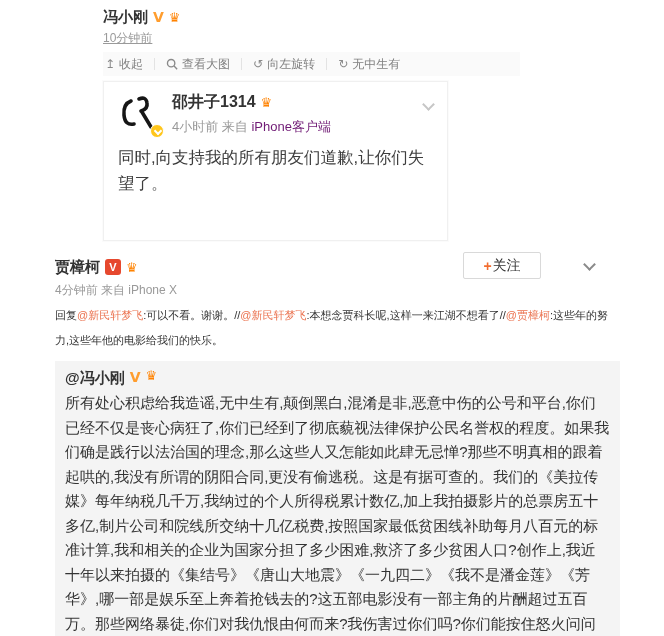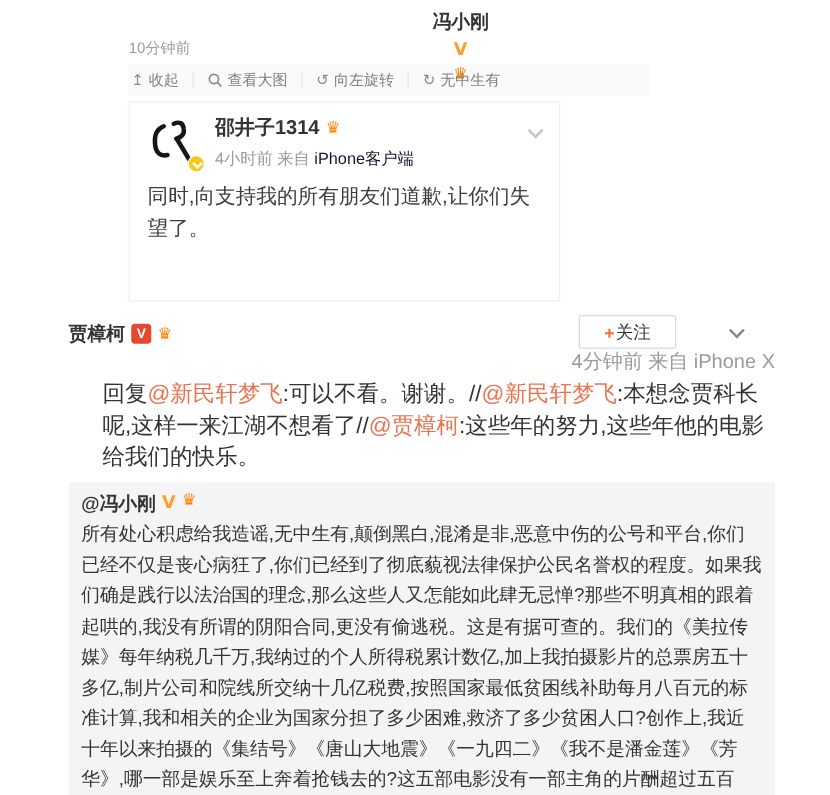--- a/index.html
+++ b/index.html
@@ -2,64 +2,64 @@
 <html><head>
 <meta charset="utf-8">
 <style>
   * { margin:0; padding:0; box-sizing:border-box; }
   html,body { width:664px; height:636px; background:#fff; overflow:hidden;
     font-family:"Liberation Sans","DejaVu Sans",sans-serif; color:#333; }
   .icon-font { font-family:"DejaVu Sans",sans-serif; }
 
   
   .post1 { padding:8px 30px 0 103px; }
-  .name-row { display:flex; align-items:center; gap:5px; height:18px;flex-direction:column; }
+  .name-row { display:flex; align-items:center; gap:5px; height:18px; }
   .name { font-size:15px; font-weight:bold; color:#333; cursor:pointer; }
   .v-gold { color:#ff9d2e; font-weight:bold; font-size:14px; }
   .crown { color:#ff8200; font-size:13px; line-height:1; }
-  .time { margin-top:5px; font-size:12px; color:#9a9a9a; line-height:14px; }
+  .time { margin-top:5px; font-size:12px; color:#9a9a9a; line-height:14px;text-decoration:underline; }
   .content { margin-top:6px; font-size:15px; color:#333; line-height:19px; }
 
   .img-toolbar { margin-top:7px; width:417px; height:24px; background:#fafafa;
     display:flex; align-items:center; font-size:12px; color:#808080; padding-left:2px; }
   .tb-item { display:inline-flex; align-items:center; gap:4px; cursor:pointer; color:#808080; text-decoration:none; }
   .tb-sep { width:1px; height:12px; background:#e3e3e3; margin:0 11px; }
   .tb-ic { font-size:12px; color:#8a8a8a; }
 
   .embedded { margin-top:5px; width:345px; height:160px; background:#fff;
     border:1px solid #f0f0f0; box-shadow:0 0 0 1px #fbfbfb; padding:10px 14px; position:relative; }
   .emb-head { display:flex; align-items:center; }
   .emb-avatar { width:44px; height:44px; position:relative; flex:0 0 44px; }
   .emb-avatar svg { width:44px; height:44px; }
   .emb-badge { position:absolute; right:-2px; bottom:-2px; width:14px; height:14px;
     background:#ffc61a; border:1px solid #fff; border-radius:50%; }
   .emb-badge::after { content:""; position:absolute; left:3.5px; top:3px; width:4px; height:4px;
     border-right:2px solid #fff; border-bottom:2px solid #fff; transform:rotate(45deg); }
   .emb-id { margin-left:10px; }
   .emb-name { font-size:16px; font-weight:bold; color:#333; display:flex; align-items:center; gap:5px; cursor:pointer; }
   .emb-meta { margin-top:5px; font-size:13px; color:#9a9a9a; }
-  .emb-src { color:#0f172a; }
+  .emb-src { color:#701a75; }
   .emb-chev { position:absolute; right:14px; top:18px; width:9px; height:9px;
     border-right:2px solid #c6c6c6; border-bottom:2px solid #c6c6c6; transform:rotate(45deg); cursor:pointer; }
   .emb-body { margin-top:8px; font-size:16.5px; color:#3d3d3d; line-height:26px; }
   .emb-body p + p { margin-top:13px;text-align:right; }
 
   
   .post2 { margin-top:13px; padding:0 44px 0 55px; position:relative; }
   .p2-head { position:relative; height:26px; display:flex; align-items:center; gap:5px; }
   .v-red { width:16px; height:16px; background:#e6482e; border-radius:3px; color:#fff;
     font-size:11px; font-weight:bold; display:inline-flex; align-items:center; justify-content:center; }
   .follow-btn { position:absolute; right:79px; top:-2px; width:78px; height:27px;
     background:#fff; border:1px solid #d9d9d9; border-radius:2px; font-size:14px; color:#333;
     display:flex; align-items:center; justify-content:center; gap:1px; cursor:pointer; }
   .follow-plus { color:#f26d30; font-weight:bold; }
   .p2-chev { position:absolute; right:26px; top:6px; width:9px; height:9px;
     border-right:2px solid #8a8a8a; border-bottom:2px solid #8a8a8a; transform:rotate(45deg); cursor:pointer; }
-  .p2-meta { margin-top:3px; font-size:16px; color:#9a9a9a; line-height:14px;text-align:right; }
-  .reply { margin-top:6px; font-size:18px; line-height:25px; color:#333;margin-left:27px; }
+  .p2-meta { margin-top:3px; font-size:12px; color:#9a9a9a; line-height:14px; }
+  .reply { margin-top:6px; font-size:11px; line-height:25px; color:#333; }
   .wb-link { color:#eb7350; text-decoration:none; cursor:pointer; }
 
   .quote { margin-top:8px; background:#f4f4f4; padding:8px 10px 10px; position:relative; }
   .q-author-row { display:flex; align-items:flex-start; gap:5px; height:20px; }
   .q-author { font-size:15px; font-weight:bold; color:#333; cursor:pointer; }
   .q-content { margin-top:2px; font-size:15px; line-height:24.5px; color:#333; }
 </style>
 </head>
 <body>
 

